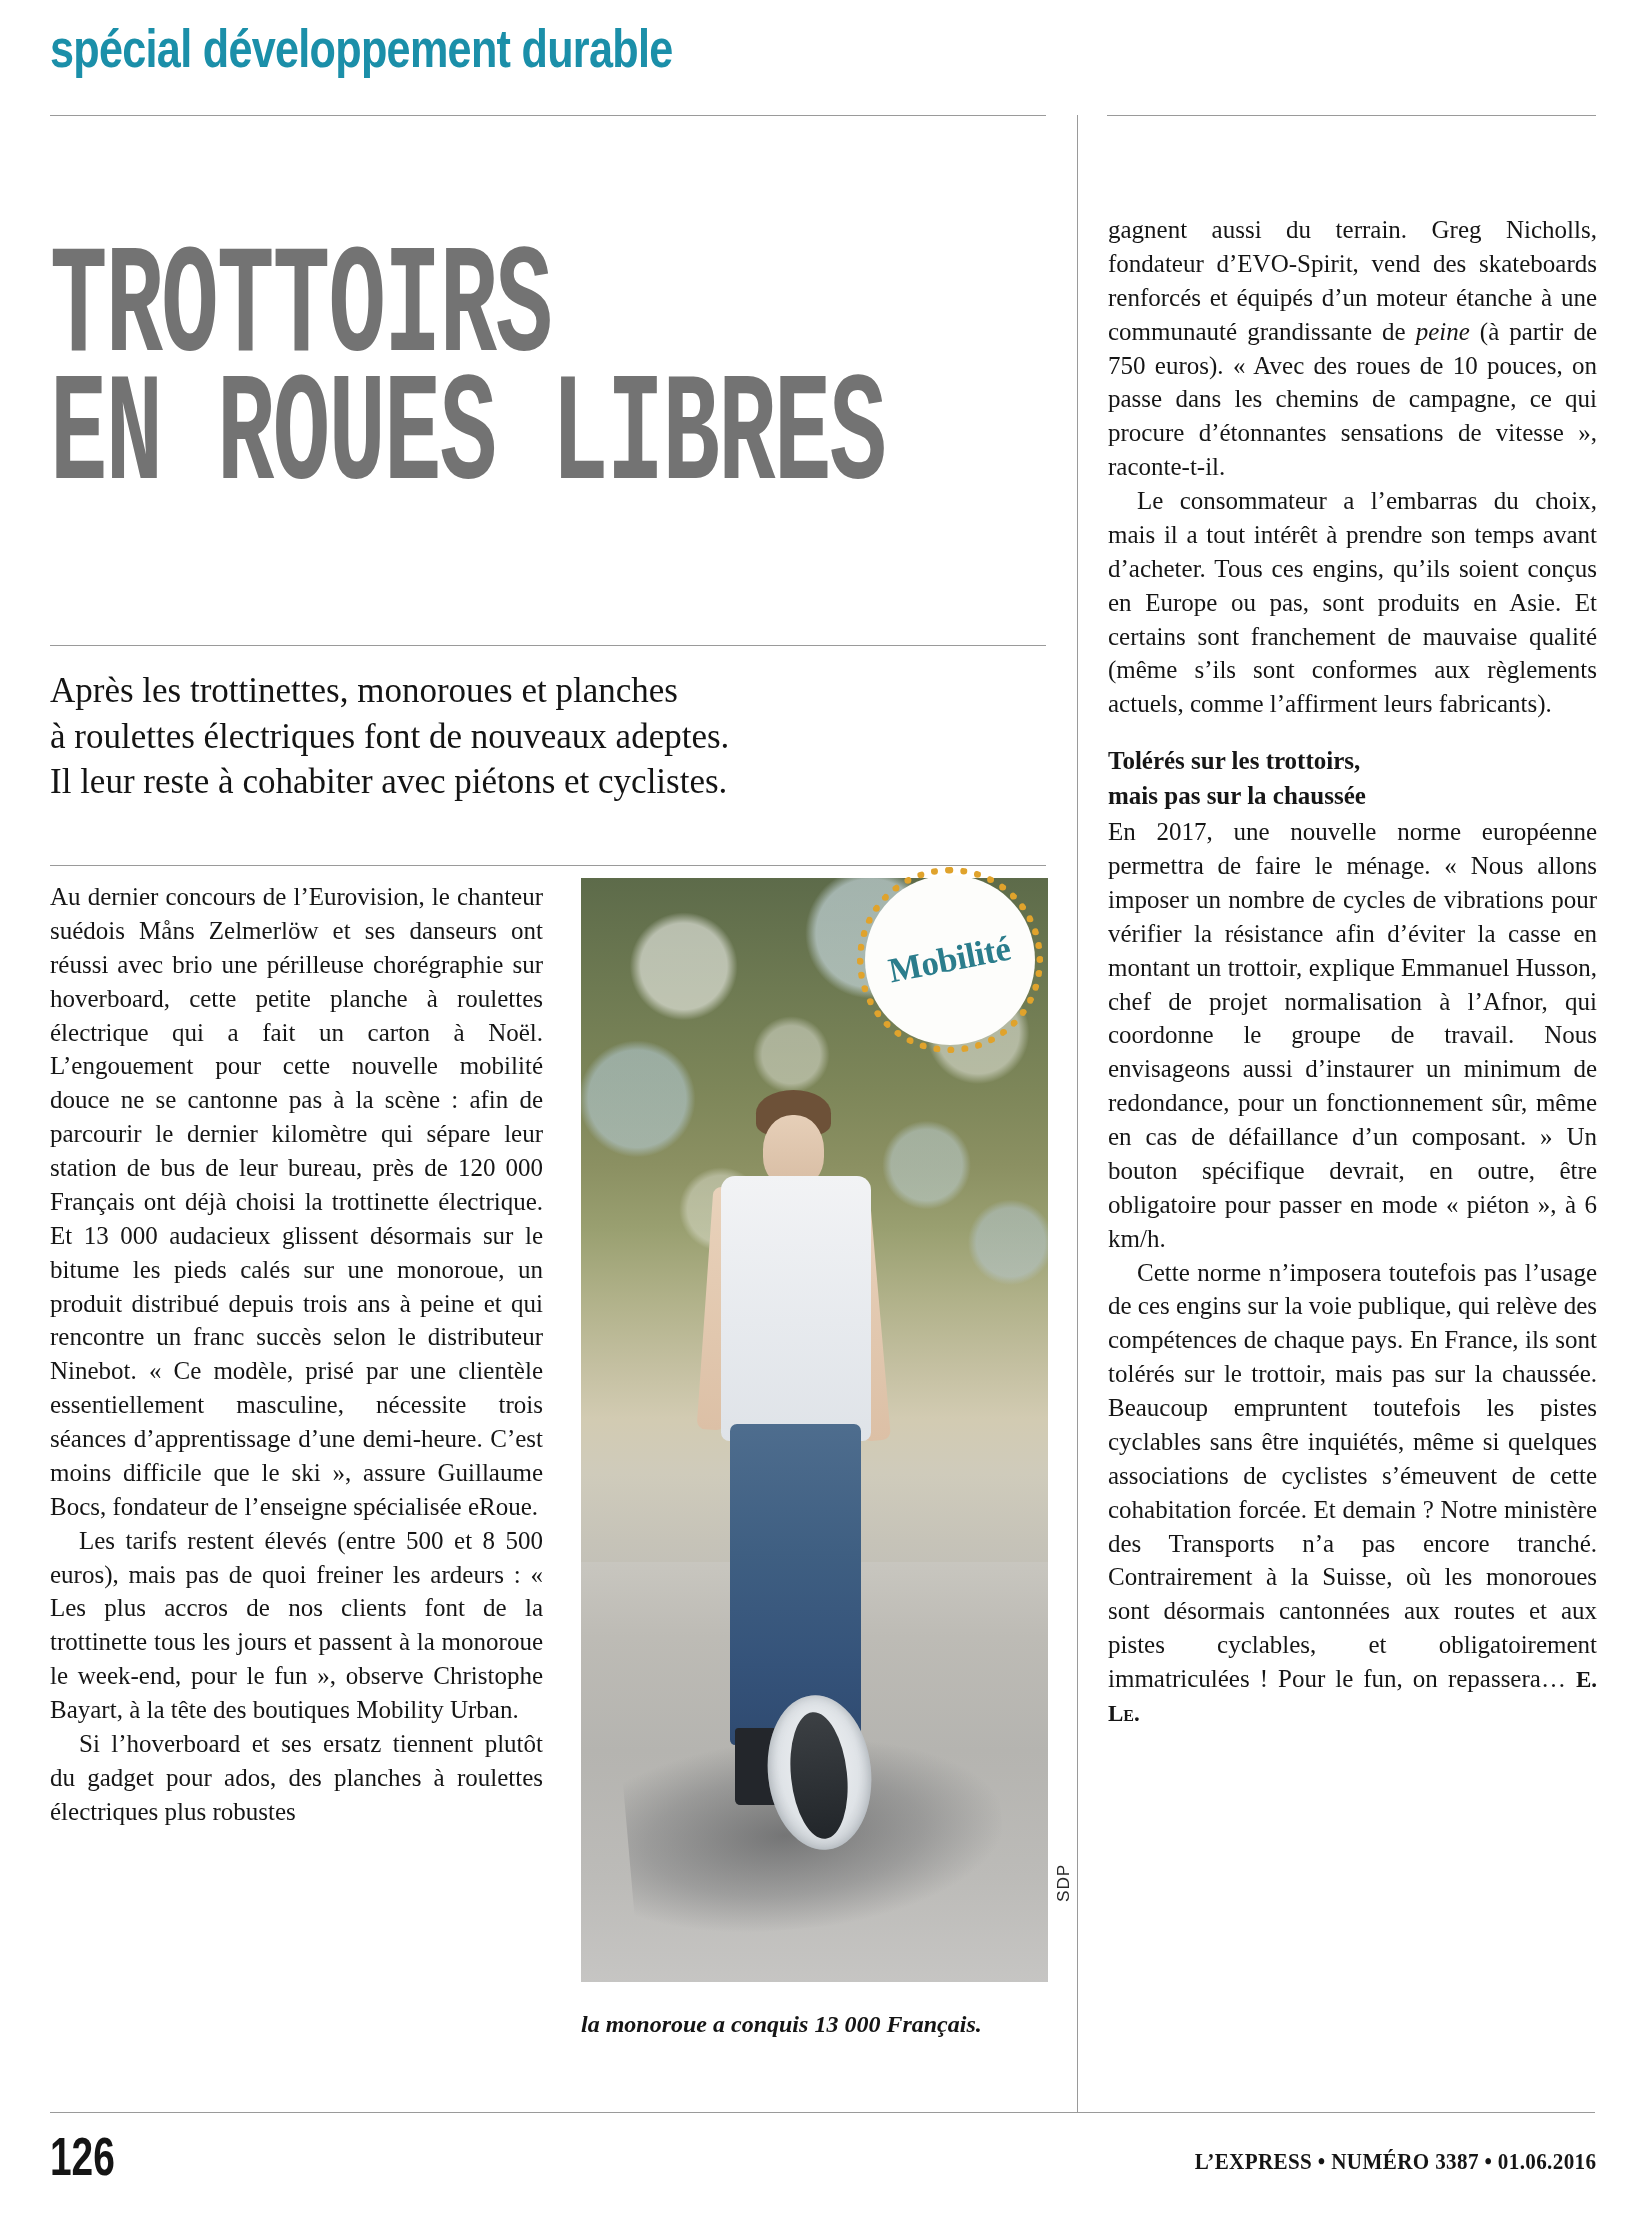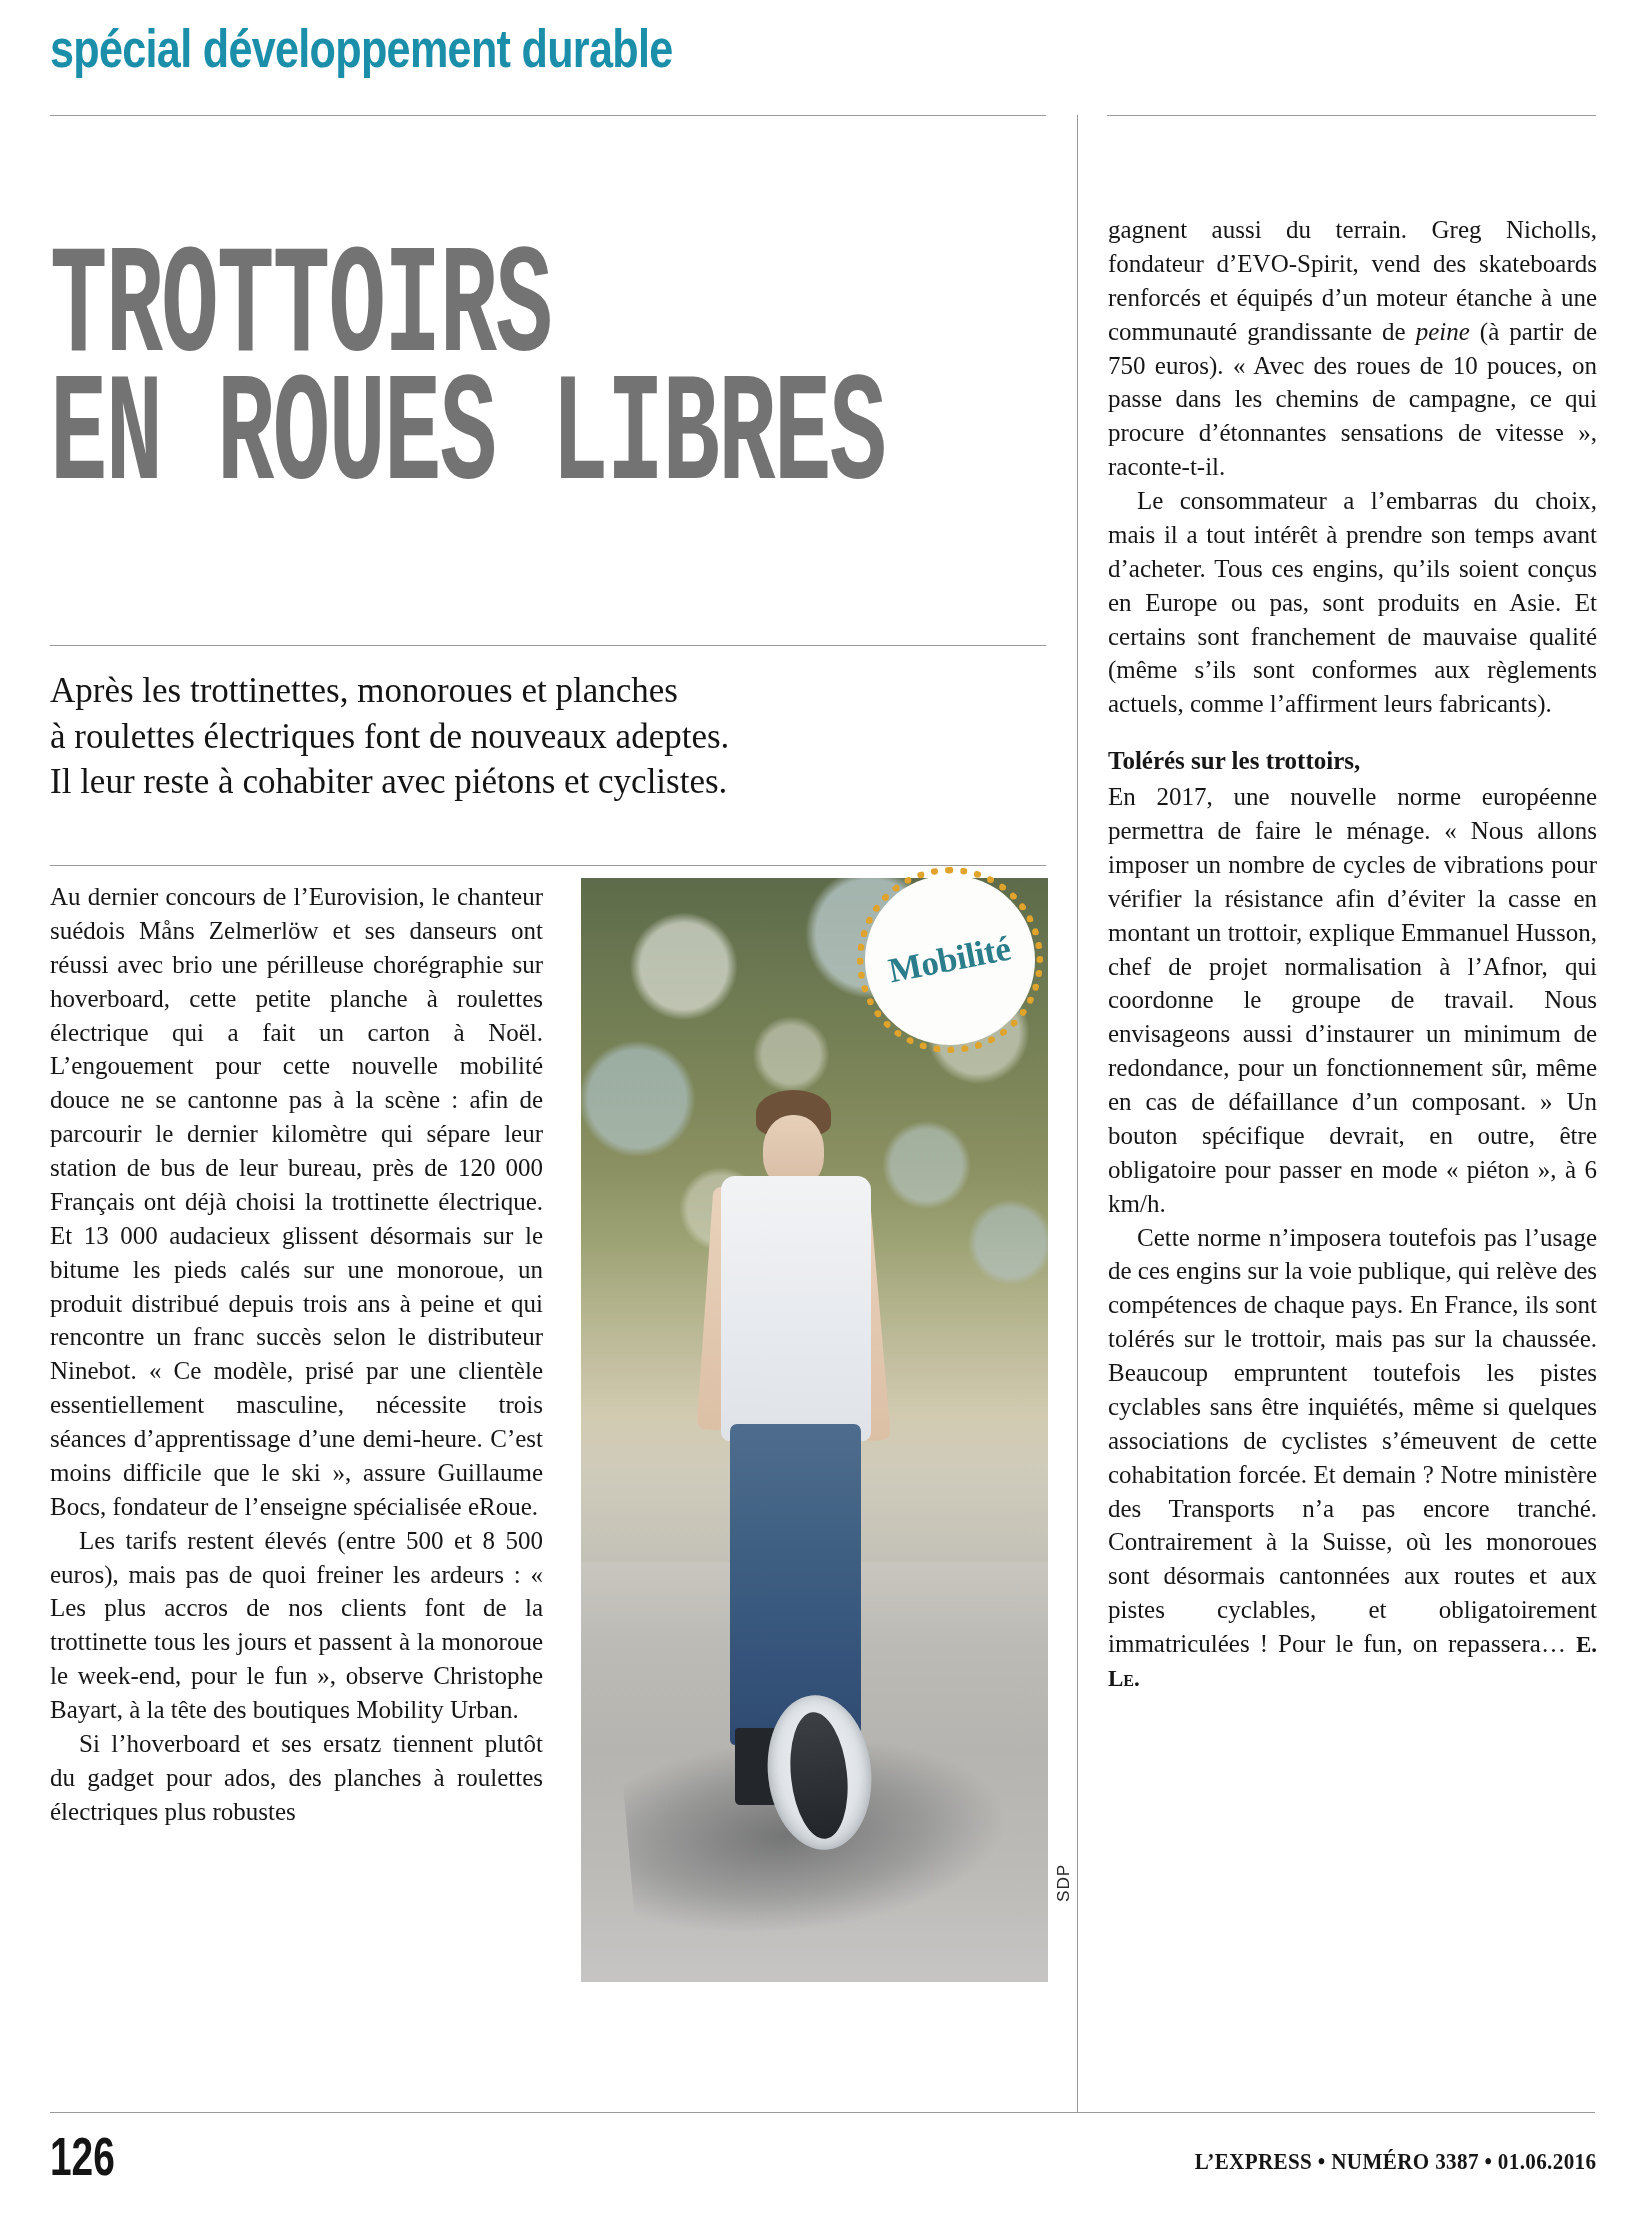--- a/index.html
+++ b/index.html
@@ -327,28 +327,30 @@
   </div>
 
   <div class="badge">
     <div class="dots"></div>
     <div class="badge-label">Mobilité</div>
   </div>
 
   <div class="credit">SDP</div>
 
   <div class="caption">
+    <span>la monoroue a conquis 13 000 Français.</span>
   </div>
 
   <div class="col col-3">
     <p class="noind">
       <span>gagnent aussi du terrain. Greg Nicholls, fondateur d’EVO-Spirit, vend des skateboards renforcés et équipés d’un moteur étanche à une communauté grandissante de </span><em>peine</em><span> (à partir de 750 euros). « Avec des roues de 10 pouces, on passe dans les chemins de campagne, ce qui procure d’étonnantes sensations de vitesse », raconte-t-il.</span>
     </p>
     <p>Le consommateur a l’embarras du choix, mais il a tout intérêt à prendre son temps avant d’acheter. Tous ces engins, qu’ils soient conçus en Europe ou pas, sont produits en Asie. Et certains sont franchement de mauvaise qualité (même s’ils sont conformes aux règlements actuels, comme l’affirment leurs fabricants).</p>
     <p class="subhead">Tolérés sur les trottoirs,</p>
+    <p class="subhead" style="margin-top:0 !important;">mais pas sur la chaussée</p>
     <p class="noind">En 2017, une nouvelle norme européenne permettra de faire le ménage. « Nous allons imposer un nombre de cycles de vibrations pour vérifier la résistance afin d’éviter la casse en montant un trottoir, explique Emmanuel Husson, chef de projet normalisation à l’Afnor, qui coordonne le groupe de travail. Nous envisageons aussi d’instaurer un minimum de redondance, pour un fonctionnement sûr, même en cas de défaillance d’un composant. » Un bouton spécifique devrait, en outre, être obligatoire pour passer en mode « piéton », à 6 km/h.</p>
     <p>
       <span>Cette norme n’imposera toutefois pas l’usage de ces engins sur la voie publique, qui relève des compétences de chaque pays. En France, ils sont tolérés sur le trottoir, mais pas sur la chaussée. Beaucoup empruntent toutefois les pistes cyclables sans être inquiétés, même si quelques associations de cyclistes s’émeuvent de cette cohabitation forcée. Et demain ? Notre ministère des Transports n’a pas encore tranché. Contrairement à la Suisse, où les monoroues sont désormais cantonnées aux routes et aux pistes cyclables, et obligatoirement immatriculées ! Pour le fun, on repassera… </span><span class="byline">E. Le.</span>
     </p>
   </div>
 
   <div class="rule rule-bottom"></div>
   <div class="folio">126</div>
   <div class="issue">L’EXPRESS • NUMÉRO 3387 • 01.06.2016</div>
 

